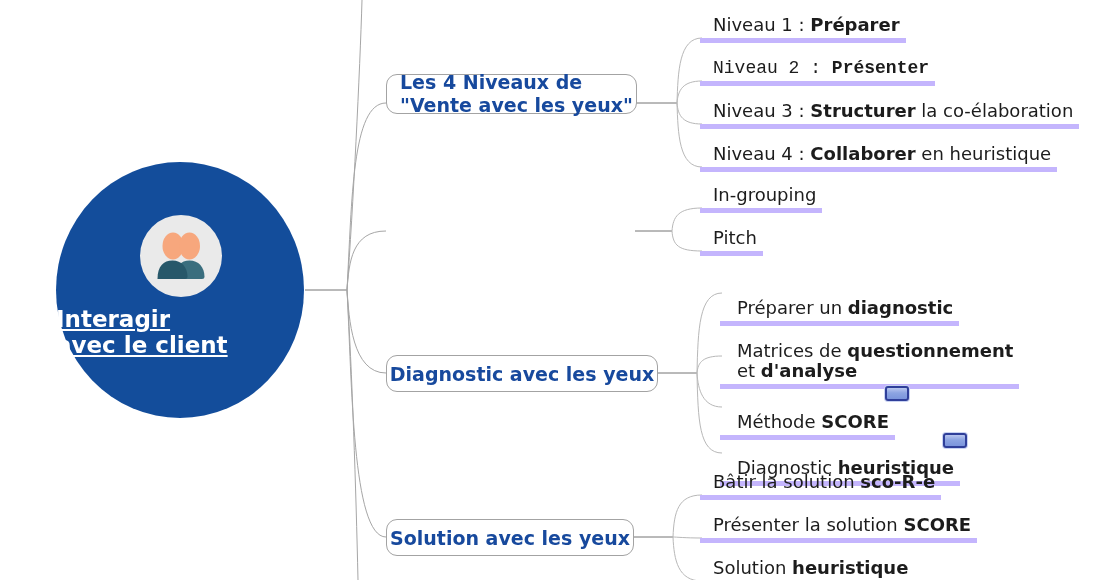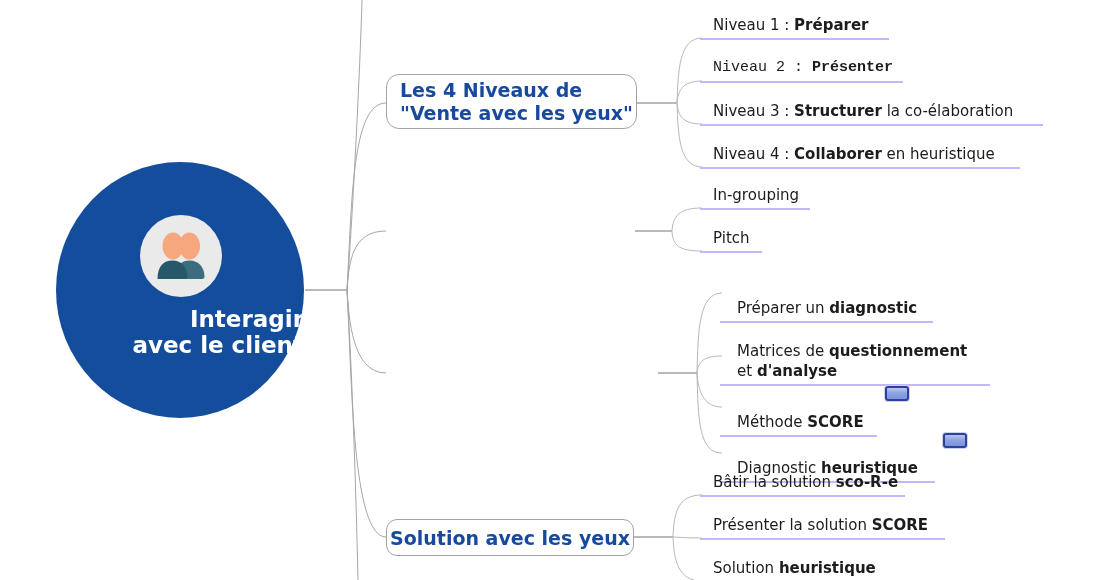--- a/index.html
+++ b/index.html
@@ -14,37 +14,37 @@
   .root-circle{
     position:absolute;left:56px;top:162px;width:248px;height:256px;
     border-radius:50%;background:#134D9B;z-index:2;
   }
   .root-icon-circle{
     position:absolute;left:140px;top:215px;width:82px;height:82px;
     border-radius:50%;background:#EAEAEA;z-index:3;
   }
   .root-title{
     position:absolute;left:56px;top:306px;width:248px;z-index:3;
-    text-align:right;color:#FFFFFF;font-weight:bold;font-size:23px;line-height:26px;
+    text-align:left;color:#FFFFFF;font-weight:bold;font-size:23px;line-height:26px;text-decoration:underline;
   }
 
   
   .branch-box{
     position:absolute;background:#FFFFFF;border:1px solid #A3A3A3;border-radius:11px;
     display:flex;align-items:center;justify-content:center;
     font-weight:bold;font-size:19px;color:#17499D;white-space:nowrap;
     box-sizing:border-box;z-index:2;
   }
   .branch-box.two-line{flex-direction:column;align-items:flex-start;justify-content:center;
     line-height:23px;padding-left:13px;}
 
   
   .child{
-    position:absolute;font-size:15px;line-height:20px;color:#1C1C1C;
-    border-bottom:2px solid #c4b5fd;padding:0 6px 3px 13px;
+    position:absolute;font-size:18px;line-height:20px;color:#1C1C1C;
+    border-bottom:5px solid #c4b5fd;padding:0 6px 3px 13px;
     white-space:nowrap;box-sizing:border-box;z-index:2;
   }
   .child.indent{padding-left:17px;margin-top:28px;}
   .child b{font-weight:bold;}
 
   
   .panel-icon{
     position:absolute;width:20px;height:11px;z-index:3;
     background:linear-gradient(#B9C6EF,#8CA4E2 45%,#7B95DC);
     border:2px solid #2F3F9A;border-radius:3px;
@@ -96,23 +96,26 @@
       <ellipse cx="49.5" cy="31" rx="10.5" ry="13.5" fill="#F7A77D"></ellipse>
       <path d="M35 64 C35 51 41 45.5 49.5 45.5 C58.5 45.5 64.5 52 64.5 62 Q64.5 64 62 64 Z" fill="#3A6E7E"></path>
       <path d="M17.5 64 C17.5 51 23.5 45.5 32.5 45.5 C41.5 45.5 47.5 52 47.5 62 Q47.5 64 45 64 L20 64 Q17.5 64 17.5 64 Z" fill="#27586A"></path>
     </svg>
   </div>
   <div class="root-title node">
     <div>Interagir</div>
     <div>avec le client</div>
   </div>
 
-  <div class="branch-box two-line node" style="left:386px;top:74px;width:251px;height:55px;border-radius:13px;">
+  <div class="branch-box two-line node" style="left:386px;top:74px;width:251px;height:40px;">
     <div>Les 4 Niveaux de</div>
     <div>"Vente avec les yeux"</div>
+  </div>
+  <div class="branch-box node" style="left:386px;top:355px;width:272px;height:37px;">
+    <span>Diagnostic avec les yeux</span>
   </div>
   <div class="branch-box node" style="left:386px;top:519px;width:248px;height:37px;">
     <span>Solution avec les yeux</span>
   </div>
 
   <div class="child" style="left:700px;top:15px;min-width:189px;"><span>Niveau 1 : </span><b>Préparer</b></div>
   <div class="child" style="left:700px;top:58px;min-width:203px;font-family:Liberation Mono, monospace;"><span>Niveau 2 : </span><b>Présenter</b></div>
   <div class="child" style="left:700px;top:101px;min-width:343px;"><span>Niveau 3 : </span><b>Structurer</b><span> la co-élaboration</span></div>
   <div class="child" style="left:700px;top:144px;min-width:320px;"><span>Niveau 4 : </span><b>Collaborer</b><span> en heuristique</span></div>
 

